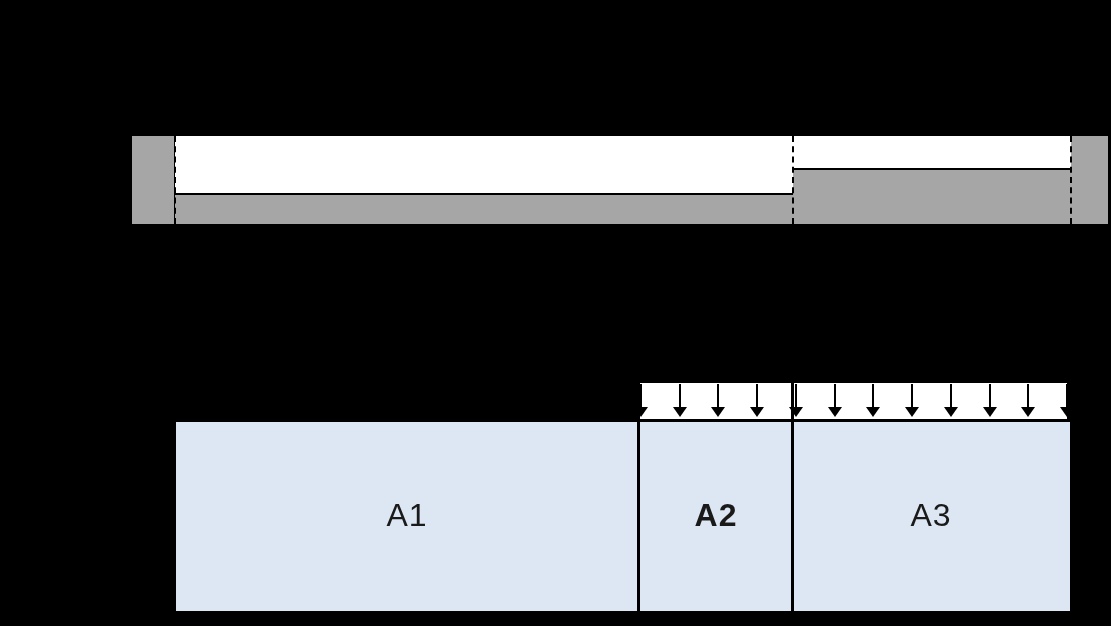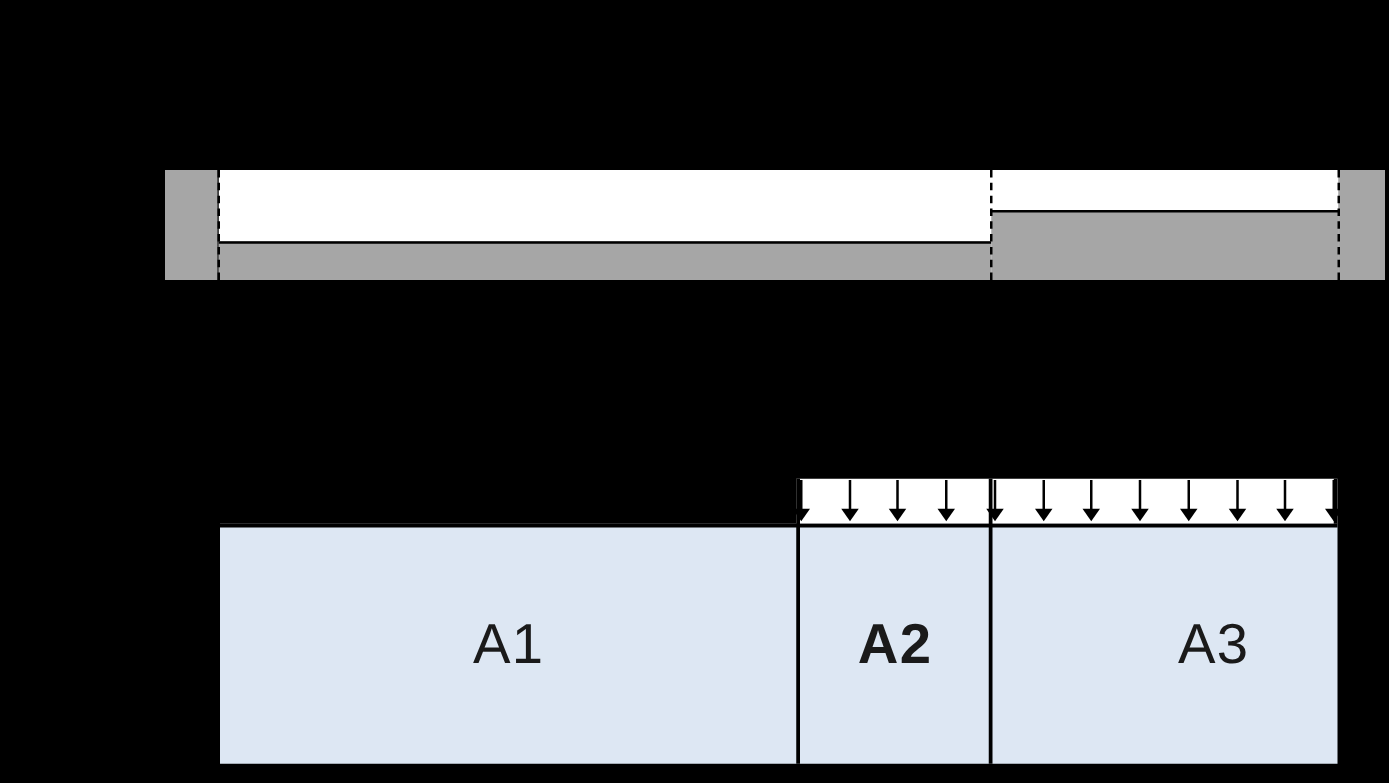--- a/index.html
+++ b/index.html
@@ -73,28 +73,28 @@
     width: 3px;
     background: #000000;
   }
   .divider.v1 { left: 637px;  top: 383px; height: 228px; }
   .divider.v2 { left: 791px;  top: 383px; height: 228px; }
   .divider.v3 { left: 1067px; top: 383px; height: 36px; }
   .zone-label {
     position: absolute;
     top: 515px;
     transform: translate(-50%, -50%);
-    font-size: 45px;
+    font-size: 32px;
     color: #1a1a1a;
     letter-spacing: 1px;
     white-space: nowrap;
   }
   .zone-label.a1 { left: 407px; }
   .zone-label.a2 { left: 716px; font-weight: bold; }
-  .zone-label.a3 { left: 971px; }
+  .zone-label.a3 { left: 931px; }
 
   .load-arrow {
     position: absolute;
     top: 384px;
     width: 14px; height: 33px;
   }
   .load-arrow .shaft {
     position: absolute;
     left: 6px; top: 0;
     width: 2px; height: 24px;

